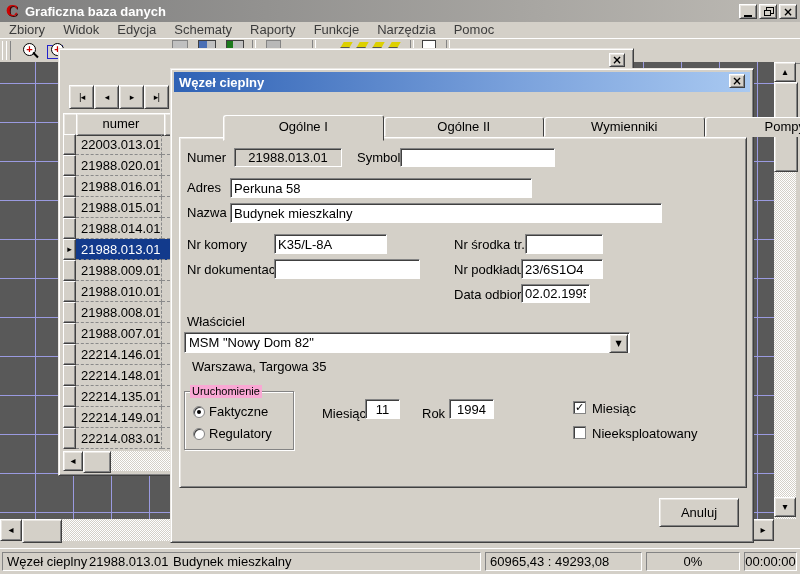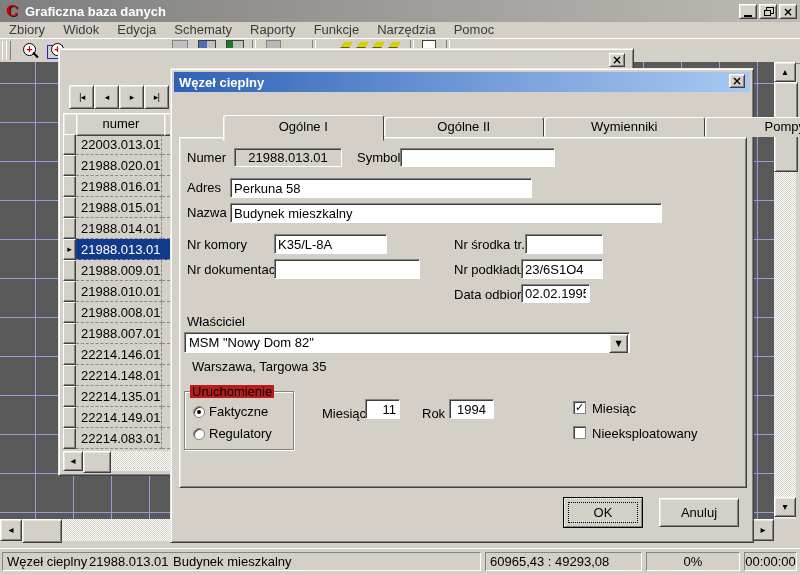--- a/index.html
+++ b/index.html
@@ -93,21 +93,21 @@
          border:1px solid;border-color:#848484 #fff #fff #848484;box-shadow:inset 1px 1px 0 #404040;
          padding:1px 3px;box-sizing:border-box;height:19px;}
   .field-gray{background:#d4d0c8;text-align:center;}
   .combo{position:absolute;left:4px;top:194px;width:446px;height:21px;background:#fff;border:1px solid;
          border-color:#848484 #fff #fff #848484;box-shadow:inset 1px 1px 0 #404040;box-sizing:border-box;}
   .combo-text{position:absolute;left:4px;top:2px;font-size:13px;white-space:nowrap;}
   .combo-btn{position:absolute;right:1px;top:1px;width:17px;height:17px;text-align:center;
              font-family:"DejaVu Sans",sans-serif;font-size:8px;line-height:17px;}
   .group{position:absolute;left:4px;top:253px;width:108px;height:57px;border:1px solid #848484;
          box-shadow:1px 1px 0 #fff, inset 1px 1px 0 #fff;}
-  .group-legend{position:absolute;left:5px;top:-7px;background:#b91c1c;padding:0 2px;font-size:13px;line-height:13px;}
+  .group-legend{position:absolute;left:5px;top:-7px;background:#f9a8d4;padding:0 2px;font-size:11px;line-height:13px;}
   .radio-row{position:absolute;left:8px;display:flex;align-items:center;gap:4px;}
   .radio{width:12px;height:12px;border-radius:50%;background:#fff;border:1px solid #848484;
          box-shadow:inset 1px 1px 0 #404040;position:relative;box-sizing:border-box;}
   .radio.on::after{content:"";position:absolute;left:3px;top:3px;width:4px;height:4px;border-radius:50%;background:#000;}
   .check-row{position:absolute;display:flex;align-items:flex-start;gap:6px;}
   .checkbox{width:13px;height:13px;background:#fff;border:1px solid #848484;box-shadow:inset 1px 1px 0 #404040;
             box-sizing:border-box;font:bold 11px/11px "DejaVu Sans",sans-serif;text-align:center;color:#000;}
   .btn-default{border:1px solid #000;position:relative;}
   .btn-default::before{content:"";position:absolute;left:4px;top:4px;right:4px;bottom:4px;border:1px dotted #000;}
 
@@ -357,37 +357,34 @@
           <span class="radio on"></span>
           <span>Faktyczne</span>
         </div>
         <div class="radio-row" style="top:34px;">
           <span class="radio"></span>
           <span>Regulatory</span>
         </div>
       </div>
 
       <span class="lbl" style="left:142px;top:269px;">Miesiąc</span>
-      <input class="field" style="left: 185px; top: 261px; width: 35px; height: 20px; text-align: right;" value="11">
+      <input class="field" style="left: 185px; top: 261px; width: 35px; height: 20px; text-align: center;" value="11">
       <span class="lbl" style="left:242px;top:269px;">Rok</span>
       <input class="field" style="left: 269px; top: 261px; width: 45px; height: 20px; text-align: center;" value="1994">
 
       <div class="check-row" style="left:393px;top:263px;">
         <span class="checkbox">✓</span>
         <span>Miesiąc</span>
       </div>
       <div class="check-row" style="left:393px;top:288px;">
         <span class="checkbox"></span>
         <span>Nieeksploatowany</span>
       </div>
     </div>
 
-    <button class="btn btn-default" style="left:392px;top:428px;width:80px;height:31px;">
-      <span>OK</span>
-    </button>
     <button class="btn" style="left:488px;top:429px;width:80px;height:29px;">
       <span>Anuluj</span>
     </button>
   </div>
 
   <div class="abs statusbar">
     <div class="sb-panel" style="left:2px;width:479px;">
       <span class="lbl" style="left:4px;top:2px;">Węzeł cieplny</span>
       <span class="lbl" style="left:86px;top:2px;">21988.013.01</span>
       <span class="lbl" style="left:170px;top:2px;">Budynek mieszkalny</span>

